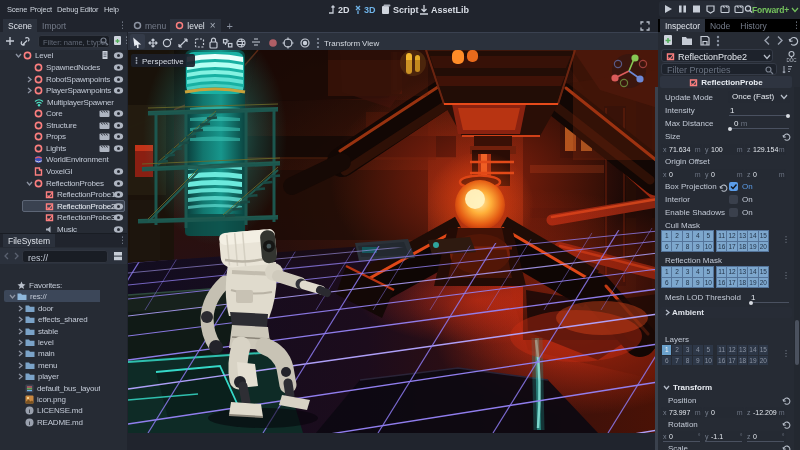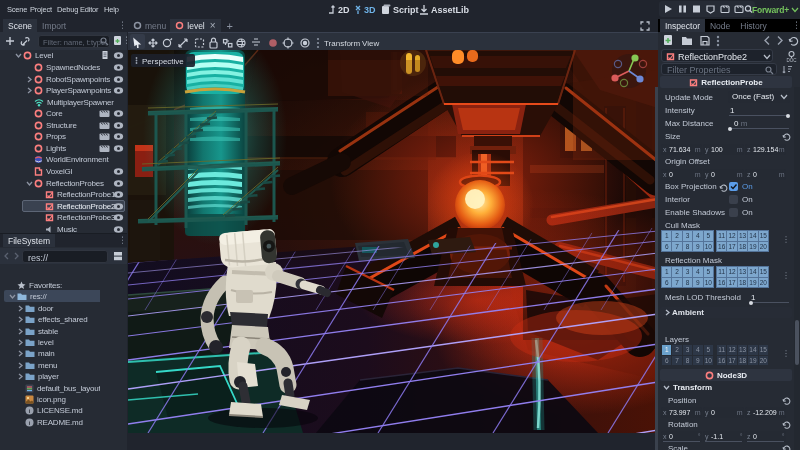--- a/index.html
+++ b/index.html
@@ -720,26 +720,20 @@
       <div class="abs" style="left:14.4px;top:279.5px;width:9.4px;height:9.5px;background:#2d3747;color:#8b93a2;font-size:6.5px;text-align:center;line-height:9.5px;">7</div>
       <div class="abs" style="left:24.8px;top:279.5px;width:9.4px;height:9.5px;background:#2d3747;color:#8b93a2;font-size:6.5px;text-align:center;line-height:9.5px;">8</div>
       <div class="abs" style="left:35.2px;top:279.5px;width:9.4px;height:9.5px;background:#2d3747;color:#8b93a2;font-size:6.5px;text-align:center;line-height:9.5px;">9</div>
       <div class="abs" style="left:45.6px;top:279.5px;width:9.4px;height:9.5px;background:#2d3747;color:#8b93a2;font-size:6.5px;text-align:center;line-height:9.5px;">10</div>
       <div class="abs" style="left:59.0px;top:279.5px;width:9.4px;height:9.5px;background:#2d3747;color:#8b93a2;font-size:6.5px;text-align:center;line-height:9.5px;">16</div>
       <div class="abs" style="left:69.4px;top:279.5px;width:9.4px;height:9.5px;background:#2d3747;color:#8b93a2;font-size:6.5px;text-align:center;line-height:9.5px;">17</div>
       <div class="abs" style="left:79.8px;top:279.5px;width:9.4px;height:9.5px;background:#2d3747;color:#8b93a2;font-size:6.5px;text-align:center;line-height:9.5px;">18</div>
       <div class="abs" style="left:90.2px;top:279.5px;width:9.4px;height:9.5px;background:#2d3747;color:#8b93a2;font-size:6.5px;text-align:center;line-height:9.5px;">19</div>
       <div class="abs" style="left:100.6px;top:279.5px;width:9.4px;height:9.5px;background:#2d3747;color:#8b93a2;font-size:6.5px;text-align:center;line-height:9.5px;">20</div>
       <div class="abs" style="left:124px;top:273px;color:#8a92a0;">⋮</div>
-      <div class="abs" style="left:2px;top:293px;width:132px;height:12px;background:#2e3440;border-radius:2px;display:flex;align-items:center;justify-content:center;">
-        <svg width="9" height="9" style="margin-right:3px;">
-          <circle cx="4.5" cy="4.5" r="3.1" fill="none" stroke="#fc7f7f" stroke-width="1.6"></circle>
-        </svg>
-        <span style="color:#e8ecf2;font-weight:bold;">Node3D</span>
-      </div>
       <div class="abs" style="left:4px;top:307px;display:flex;align-items:center;">
         <svg width="9" height="9" style="margin-right:2px;">
           <path d="M2 3 L4.5 6 L7 3" stroke="#b5bcc8" stroke-width="1.3" fill="none"></path>
         </svg>
         <span style="color:#e8ecf2;font-weight:bold;">Transform</span>
       </div>
       <div class="abs" style="left:10px;top:320px;color:#c3cad6;">Position</div>
       <div class="abs" style="left:124px;top:320px;"><svg width="9" height="9" viewBox="0 0 11 11">
           <path d="M2 6.5 a3.8 3.8 0 1 1 1.2 2.6 M2 6.5 L1.2 4 M2 6.5 L4.6 6" stroke="#b8bfca" stroke-width="1.3" fill="none"></path>
         </svg></div>

